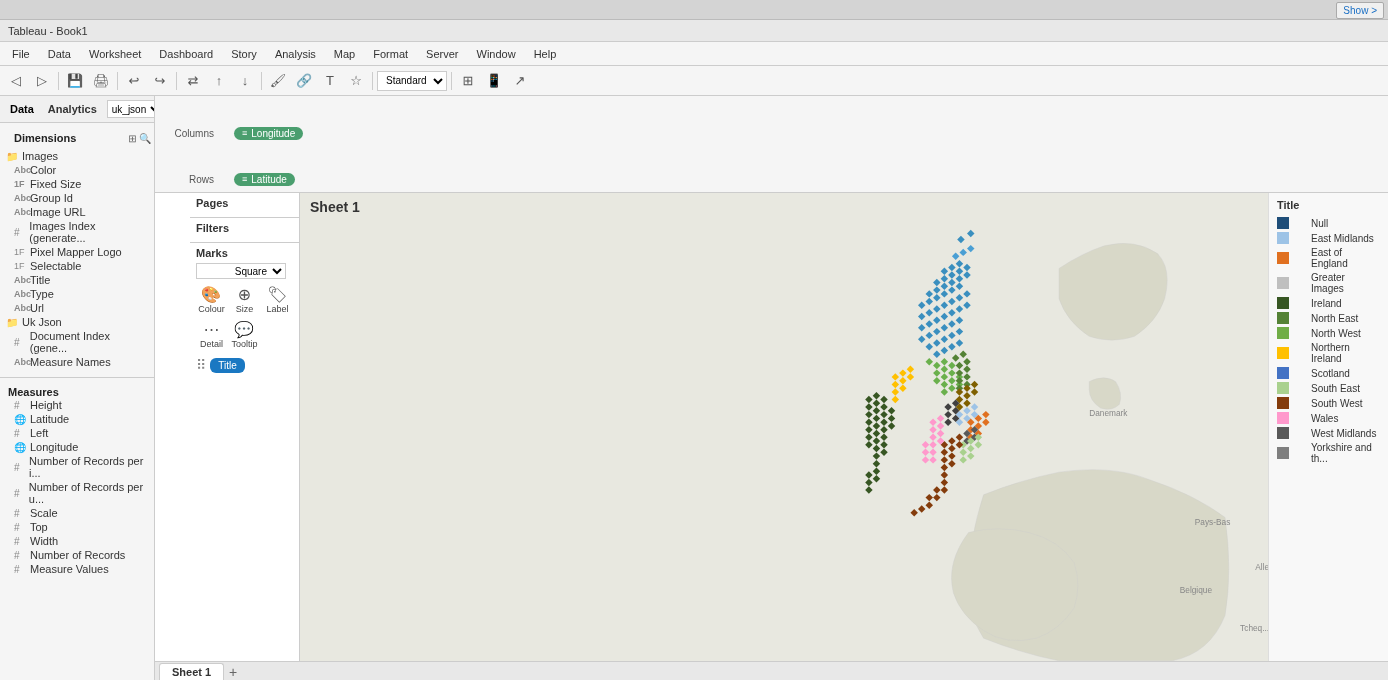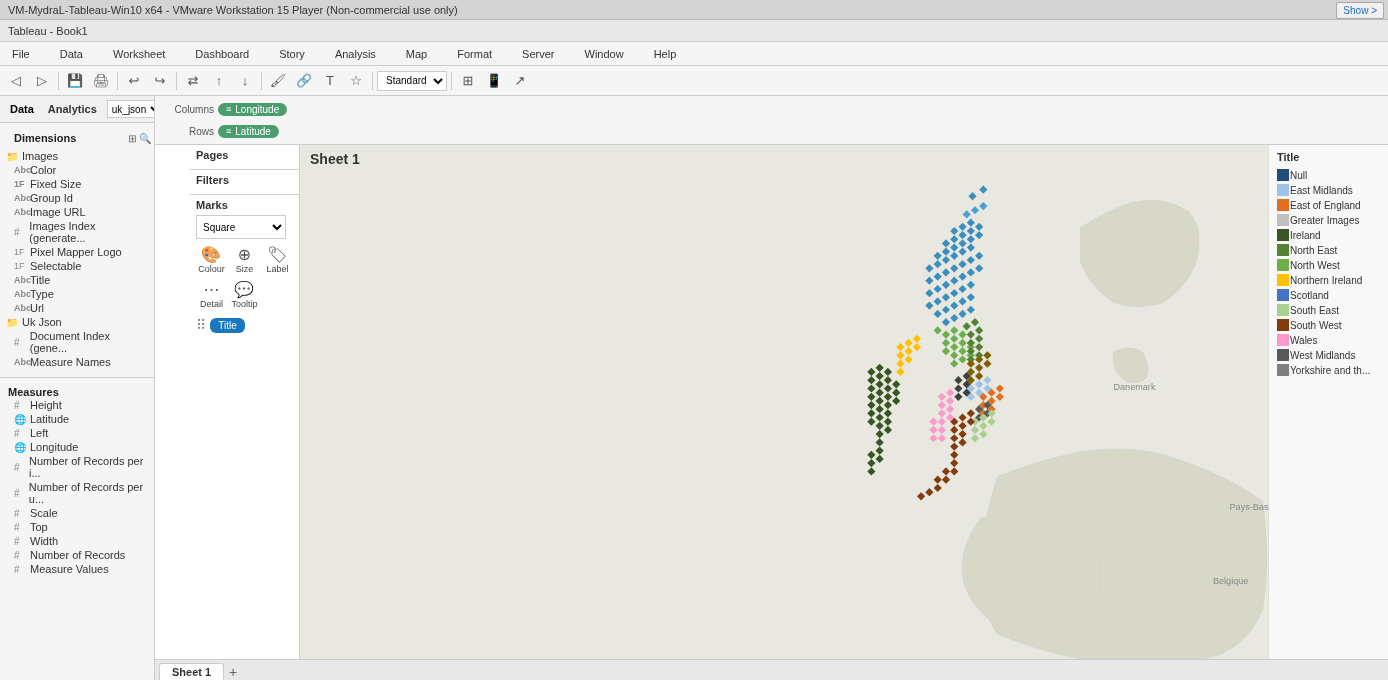--- a/index.html
+++ b/index.html
@@ -39,21 +39,21 @@
     }
 
     
     .menu-bar {
       background: #f5f5f5;
       height: 24px;
       display: flex;
       align-items: center;
       padding: 0 4px;
       border-bottom: 1px solid #ccc;
-      gap: 14px;
+      gap: 2px;
     }
     .menu-item {
       padding: 2px 8px;
       cursor: pointer;
       font-size: 11px;
       color: #333;
       border-radius: 2px;
     }
 
     
@@ -181,21 +181,22 @@
     
     .shelves {
       background: #f5f5f5;
       border-bottom: 1px solid #ccc;
       padding: 2px 4px;
     }
     .shelf-row {
       display: flex;
       align-items: center;
       height: 22px;
-      gap: 4px;
+      gap: 20px;
+      margin-top: 24px;
     }
     .shelf-label {
       font-size: 10px;
       color: #555;
       width: 55px;
       text-align: right;
     }
     .shelf-pill {
       background: #4a9e6e;
       color: white;
@@ -230,27 +231,28 @@
       color: #333;
       margin-bottom: 4px;
     }
 
     
     .marks-panel {
       flex: 1;
       padding: 4px 6px;
     }
     .marks-dropdown {
-      height: 24px;
+      height: 16px;
       font-size: 10px;
       border: 1px solid #ccc;
       background: white;
       padding: 0 2px;
       width: 90px;
       margin-bottom: 4px;
+      text-align: right;
     }
     .marks-grid {
       display: grid;
       grid-template-columns: 1fr 1fr 1fr;
       gap: 2px;
       margin-bottom: 4px;
     }
     .marks-cell {
       display: flex;
       flex-direction: column;
@@ -337,21 +339,21 @@
     }
     .legend-title {
       font-size: 11px;
       font-weight: 600;
       color: #333;
       margin-bottom: 6px;
     }
     .legend-item {
       display: flex;
       align-items: center;
-      gap: 1px;
+      gap: 22px;
       margin-bottom: 3px;
     }
     .legend-color {
       width: 12px;
       height: 12px;
       flex-shrink: 0;
     }
     .legend-label {
       font-size: 10px;
       color: #333;
@@ -414,21 +416,20 @@
       justify-content: center;
       cursor: pointer;
       color: #666;
       font-size: 14px;
     }
   </style>
 </head>
 <body>
 
 <div class="title-bar">
-  <span>VM-MydraL-Tableau-Win10 x64 - VMware Workstation 15 Player (Non-commercial use only)</span>
   <div class="title-bar-controls">
     <span class="title-bar-btn">—</span>
     <span class="title-bar-btn">❐</span>
     <span class="title-bar-btn">✕</span>
   </div>
 </div>
 
 <div class="app-header">
   <span>Tableau - Book1</span>
 </div>

